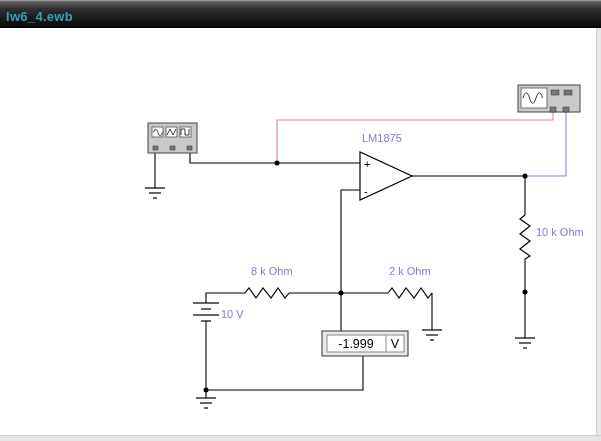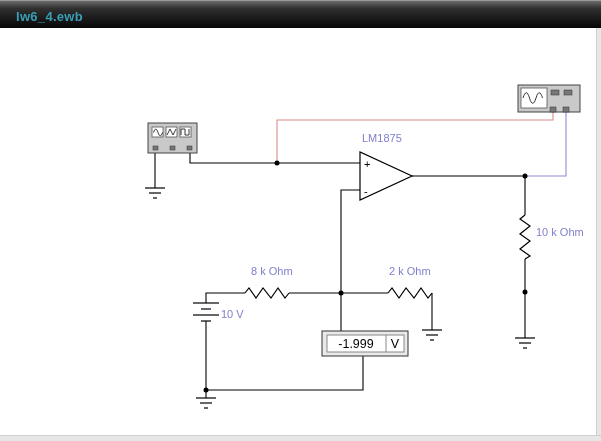--- a/index.html
+++ b/index.html
@@ -4,21 +4,21 @@
 <style>
   html,body { margin:0; padding:0; }
   body {
     width:601px; height:441px; overflow:hidden; background:#ffffff;
     font-family:"Liberation Sans", sans-serif; position:relative;
   }
   .titlebar {
     position:absolute; top:0; left:0; width:601px; height:32px; box-sizing:border-box;
     background:linear-gradient(180deg,#6a6a6a 0%,#303030 25%,#161616 65%,#000000 100%);
     border-top:1px solid #9a9a9a; border-bottom:1px solid #4a4a4a;
-    display:flex; align-items:center; padding-left:16px;
+    display:flex; align-items:center; padding-left:6px;
   }
   .titlebar .title-text { color:#3a9eb5; font-size:13px; font-weight:bold; letter-spacing:0.3px; }
   .canvas { position:absolute; top:28px; left:0; width:601px; height:413px; background:#ffffff; }
   .canvas svg { position:absolute; top:0; left:0; }
   .scroll-v { position:absolute; top:0; right:0; width:5px; height:100%; background:#e6e6e6; border-left:1px solid #cfcfcf; box-sizing:border-box; }
   .scroll-h { position:absolute; bottom:0; left:0; width:100%; height:6px; background:#e6e6e6; border-top:1px solid #cfcfcf; box-sizing:border-box; }
 
   .wire  { stroke:#000000; stroke-width:1.1; fill:none; }
   .probe { stroke-width:1.1; fill:none; }
   .comp  { stroke:#000000; stroke-width:1.2; fill:none; }

